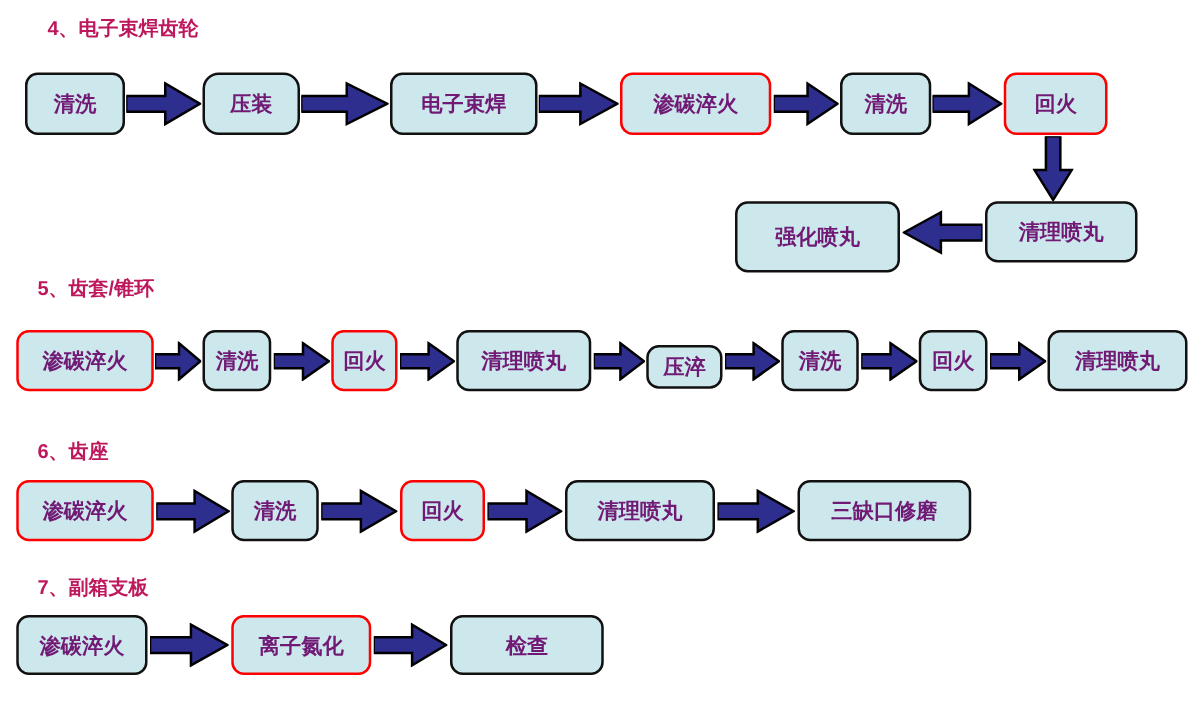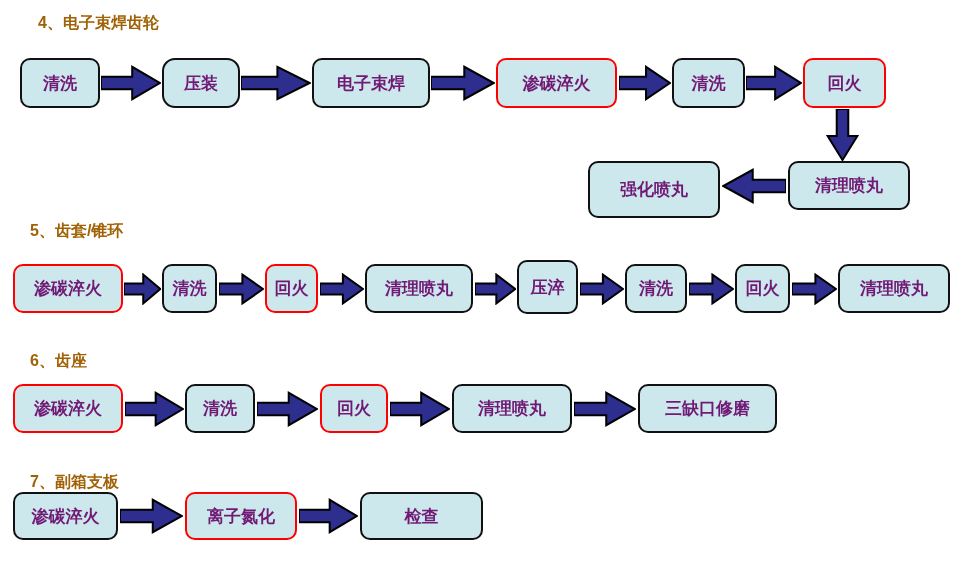--- a/index.html
+++ b/index.html
@@ -1,21 +1,21 @@
 <!DOCTYPE html>
 <html style="--box-fill: #cde8ec; --box-border: #111111; --highlight-border: #ff0000; --arrow-fill: #2e2e8e; --arrow-stroke: #000000;"><head>
 <meta charset="utf-8">
 <style>
   html,body{margin:0;padding:0;background:#fff;}
   #canvas{
     position:relative;width:963px;height:577px;background:#ffffff;overflow:hidden;
     font-family:"Liberation Sans","DejaVu Sans",sans-serif;
   }
   .sec-title{
-    position:absolute;font-weight:bold;font-size:16px;color:#a16207;white-space:nowrap;
+    position:absolute;font-weight:bold;font-size:16px;color:#be185d;white-space:nowrap;
   }
   .box{
     position:absolute;background:var(--box-fill,#cde8ec);
     border:2.4px solid var(--box-border,#111);border-radius:10px;
     display:flex;align-items:center;justify-content:center;
     font-weight:bold;font-size:17px;color:#701a75;white-space:nowrap;
     box-sizing:border-box;
   }
   .box.hl{border-color:var(--highlight-border,#ff0000);}
   .arrow{position:absolute;display:block;}
@@ -77,21 +77,21 @@
       <polygon points="0,13 52,13 52,2 98,20 52,38 52,27 0,27"></polygon>
     </svg>
   <div class="box hl" style="left:265px;top:264px;width:53px;height:49px;">回火</div>
   <svg class="arrow" style="left:320px;top:273px;" width="44" height="32" viewBox="0 0 100 40" preserveAspectRatio="none">
       <polygon points="0,13 52,13 52,2 98,20 52,38 52,27 0,27"></polygon>
     </svg>
   <div class="box" style="left:365px;top:264px;width:108px;height:49px;">清理喷丸</div>
   <svg class="arrow" style="left:475px;top:273px;" width="41" height="32" viewBox="0 0 100 40" preserveAspectRatio="none">
       <polygon points="0,13 52,13 52,2 98,20 52,38 52,27 0,27"></polygon>
     </svg>
-  <div class="box" style="left:517px;top:260px;width:61px;height:54px;">压淬</div>
+  <div class="box" style="left:517px;top:276px;width:61px;height:35px;">压淬</div>
   <svg class="arrow" style="left:580px;top:273px;" width="44" height="32" viewBox="0 0 100 40" preserveAspectRatio="none">
       <polygon points="0,13 52,13 52,2 98,20 52,38 52,27 0,27"></polygon>
     </svg>
   <div class="box" style="left:625px;top:264px;width:62px;height:49px;">清洗</div>
   <svg class="arrow" style="left:689px;top:273px;" width="45" height="32" viewBox="0 0 100 40" preserveAspectRatio="none">
       <polygon points="0,13 52,13 52,2 98,20 52,38 52,27 0,27"></polygon>
     </svg>
   <div class="box" style="left:735px;top:264px;width:55px;height:49px;">回火</div>
   <svg class="arrow" style="left:792px;top:273px;" width="45" height="32" viewBox="0 0 100 40" preserveAspectRatio="none">
       <polygon points="0,13 52,13 52,2 98,20 52,38 52,27 0,27"></polygon>
@@ -111,21 +111,21 @@
   <div class="box hl" style="left:320px;top:384px;width:68px;height:49px;">回火</div>
   <svg class="arrow" style="left:390px;top:391px;" width="60" height="36" viewBox="0 0 100 40" preserveAspectRatio="none">
       <polygon points="0,13 52,13 52,2 98,20 52,38 52,27 0,27"></polygon>
     </svg>
   <div class="box" style="left:452px;top:384px;width:120px;height:49px;">清理喷丸</div>
   <svg class="arrow" style="left:574px;top:391px;" width="62" height="36" viewBox="0 0 100 40" preserveAspectRatio="none">
       <polygon points="0,13 52,13 52,2 98,20 52,38 52,27 0,27"></polygon>
     </svg>
   <div class="box" style="left:638px;top:384px;width:139px;height:49px;">三缺口修磨</div>
 
-  <div class="sec-title" style="left:30px;top:472px;">7、副箱支板</div>
+  <div class="sec-title" style="left:30px;top:460px;">7、副箱支板</div>
 
   <div class="box" style="left:13px;top:492px;width:105px;height:48px;">渗碳淬火</div>
   <svg class="arrow" style="left:120px;top:498px;" width="63" height="36" viewBox="0 0 100 40" preserveAspectRatio="none">
       <polygon points="0,13 52,13 52,2 98,20 52,38 52,27 0,27"></polygon>
     </svg>
   <div class="box hl" style="left:185px;top:492px;width:112px;height:48px;">离子氮化</div>
   <svg class="arrow" style="left:299px;top:498px;" width="59" height="36" viewBox="0 0 100 40" preserveAspectRatio="none">
       <polygon points="0,13 52,13 52,2 98,20 52,38 52,27 0,27"></polygon>
     </svg>
   <div class="box" style="left:360px;top:492px;width:123px;height:48px;">检查</div>

